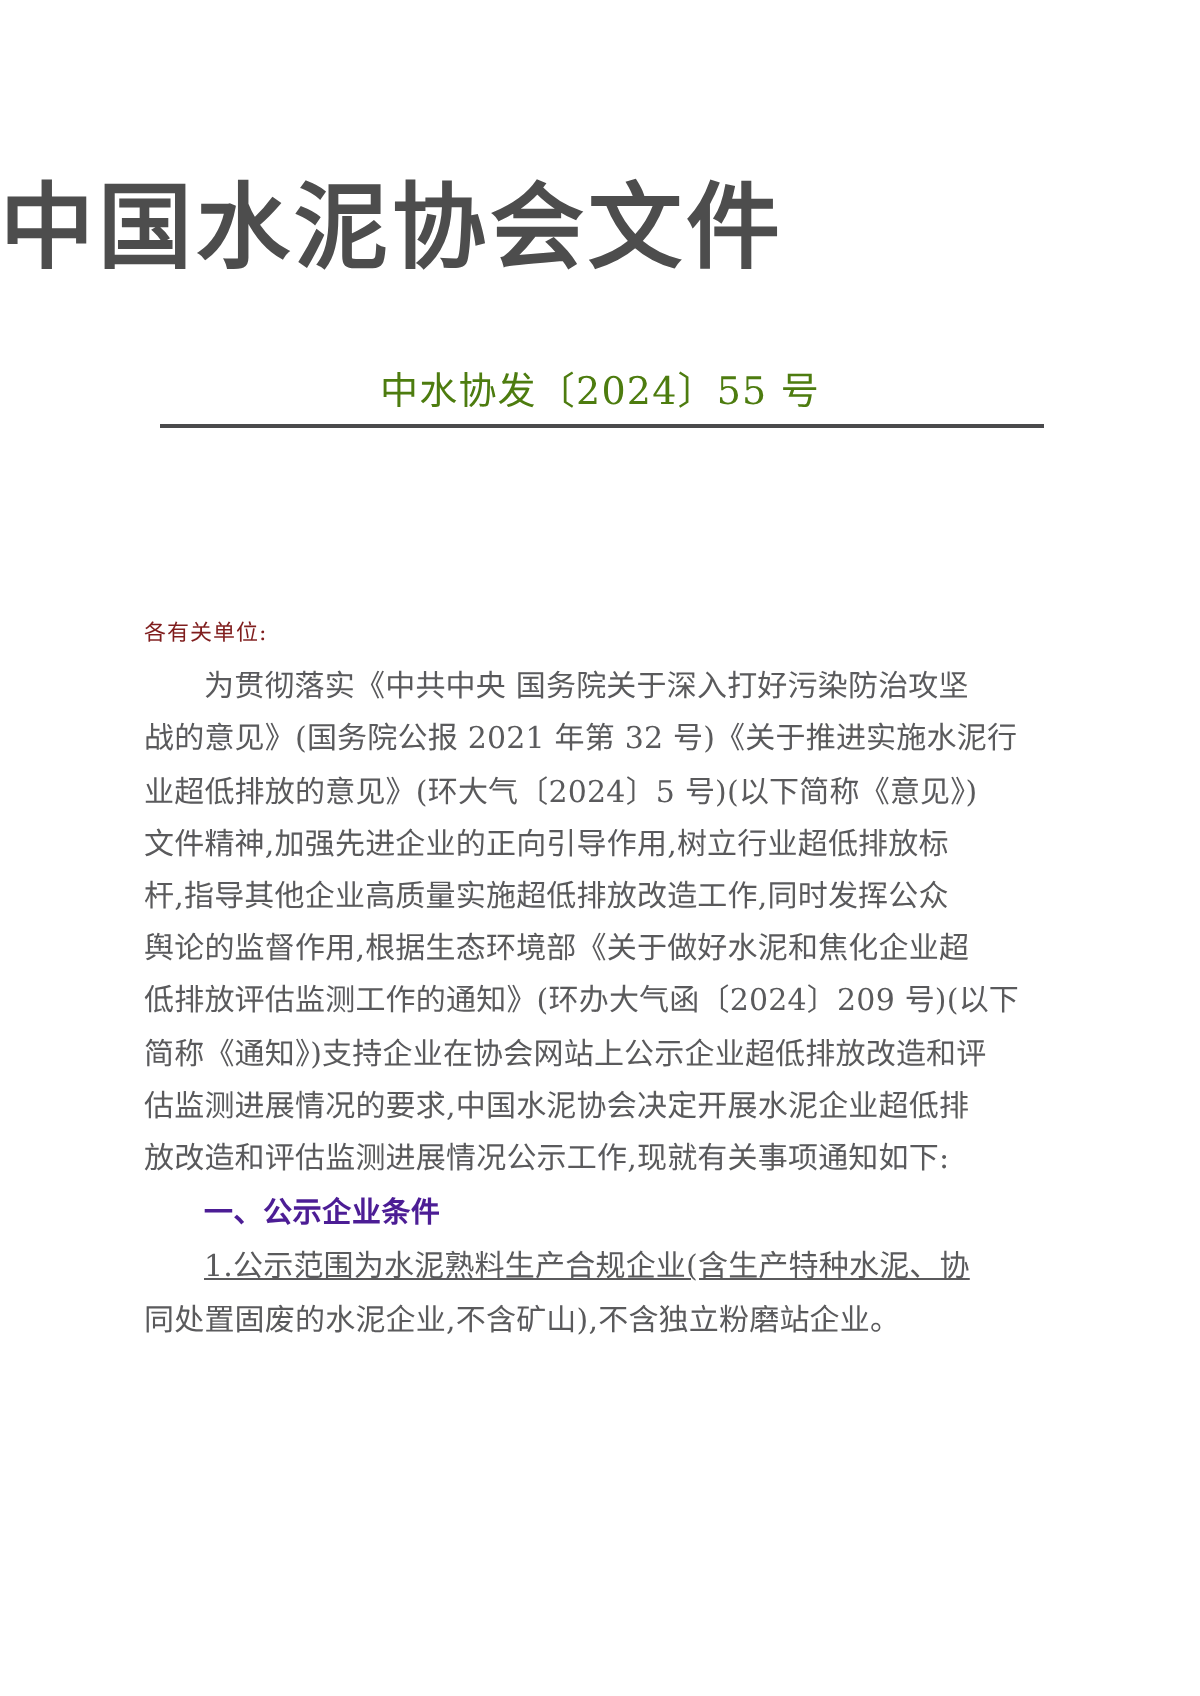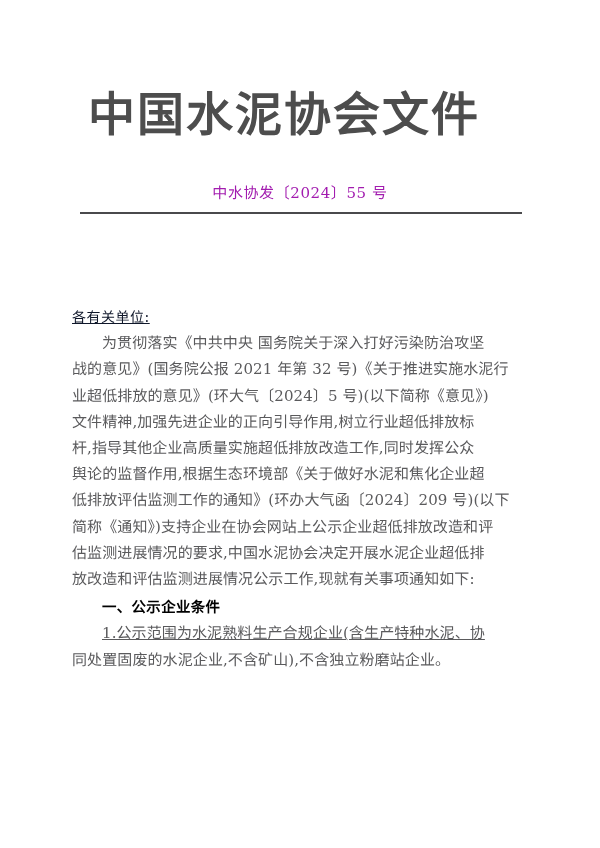--- a/index.html
+++ b/index.html
@@ -22,41 +22,41 @@
     background: #ffffff;
     overflow: hidden;
   }
 
   
   .masthead {
     position: absolute;
     top: 88px;
     left: 0;
     width: 480px;
-    text-align: right;
+    text-align: left;
     font-family: "DejaVu Serif", "Liberation Serif", serif;
     font-size: 47px;
     font-weight: 700;
     line-height: 1.15;
     letter-spacing: 2px;
     color: #4d4d4d;
     white-space: nowrap;
   }
 
   
   .doc-number {
     position: absolute;
     top: 183px;
     left: 0;
     width: 600px;
     text-align: center;
-    font-size: 15px;
+    font-size: 19px;
     line-height: 1.4;
     letter-spacing: 0.6px;
-    color: #a21caf;
+    color: #4d7c0f;
     white-space: nowrap;
   }
 
   
   .divider {
     position: absolute;
     top: 212px;
     left: 80px;
     width: 442px;
     height: 2px;
@@ -83,25 +83,24 @@
     position: absolute;
     top: 304px;
     left: 72px;
     width: 458px;
     color: #5a5a5c;
     font-size: 15px;
     line-height: 26.2px;
   }
 
   .salutation {
-    font-size: 14px;
+    font-size: 11px;
     letter-spacing: 0.5px;
     white-space: nowrap;
-    color: #0f172a;
-    text-decoration: underline;
+    color: #7f1d1d;
   }
 
   .para {
     margin: 0;
   }
 
   .para-line {
     display: block;
     white-space: nowrap;
     letter-spacing: 0.1px;
@@ -113,21 +112,21 @@
   }
 
   .section-heading {
     display: block;
     margin-top: 2px;
     text-indent: 30px;
     font-family: "DejaVu Sans", "Liberation Sans", sans-serif;
     font-size: 14.4px;
     font-weight: 700;
     letter-spacing: 0.4px;
-    color: #000000;
+    color: #4c1d95;
     white-space: nowrap;
   }
 
   .item-line {
     display: block;
     white-space: nowrap;
     letter-spacing: 0.1px;
     color: #5a5a5c;
   }
 

